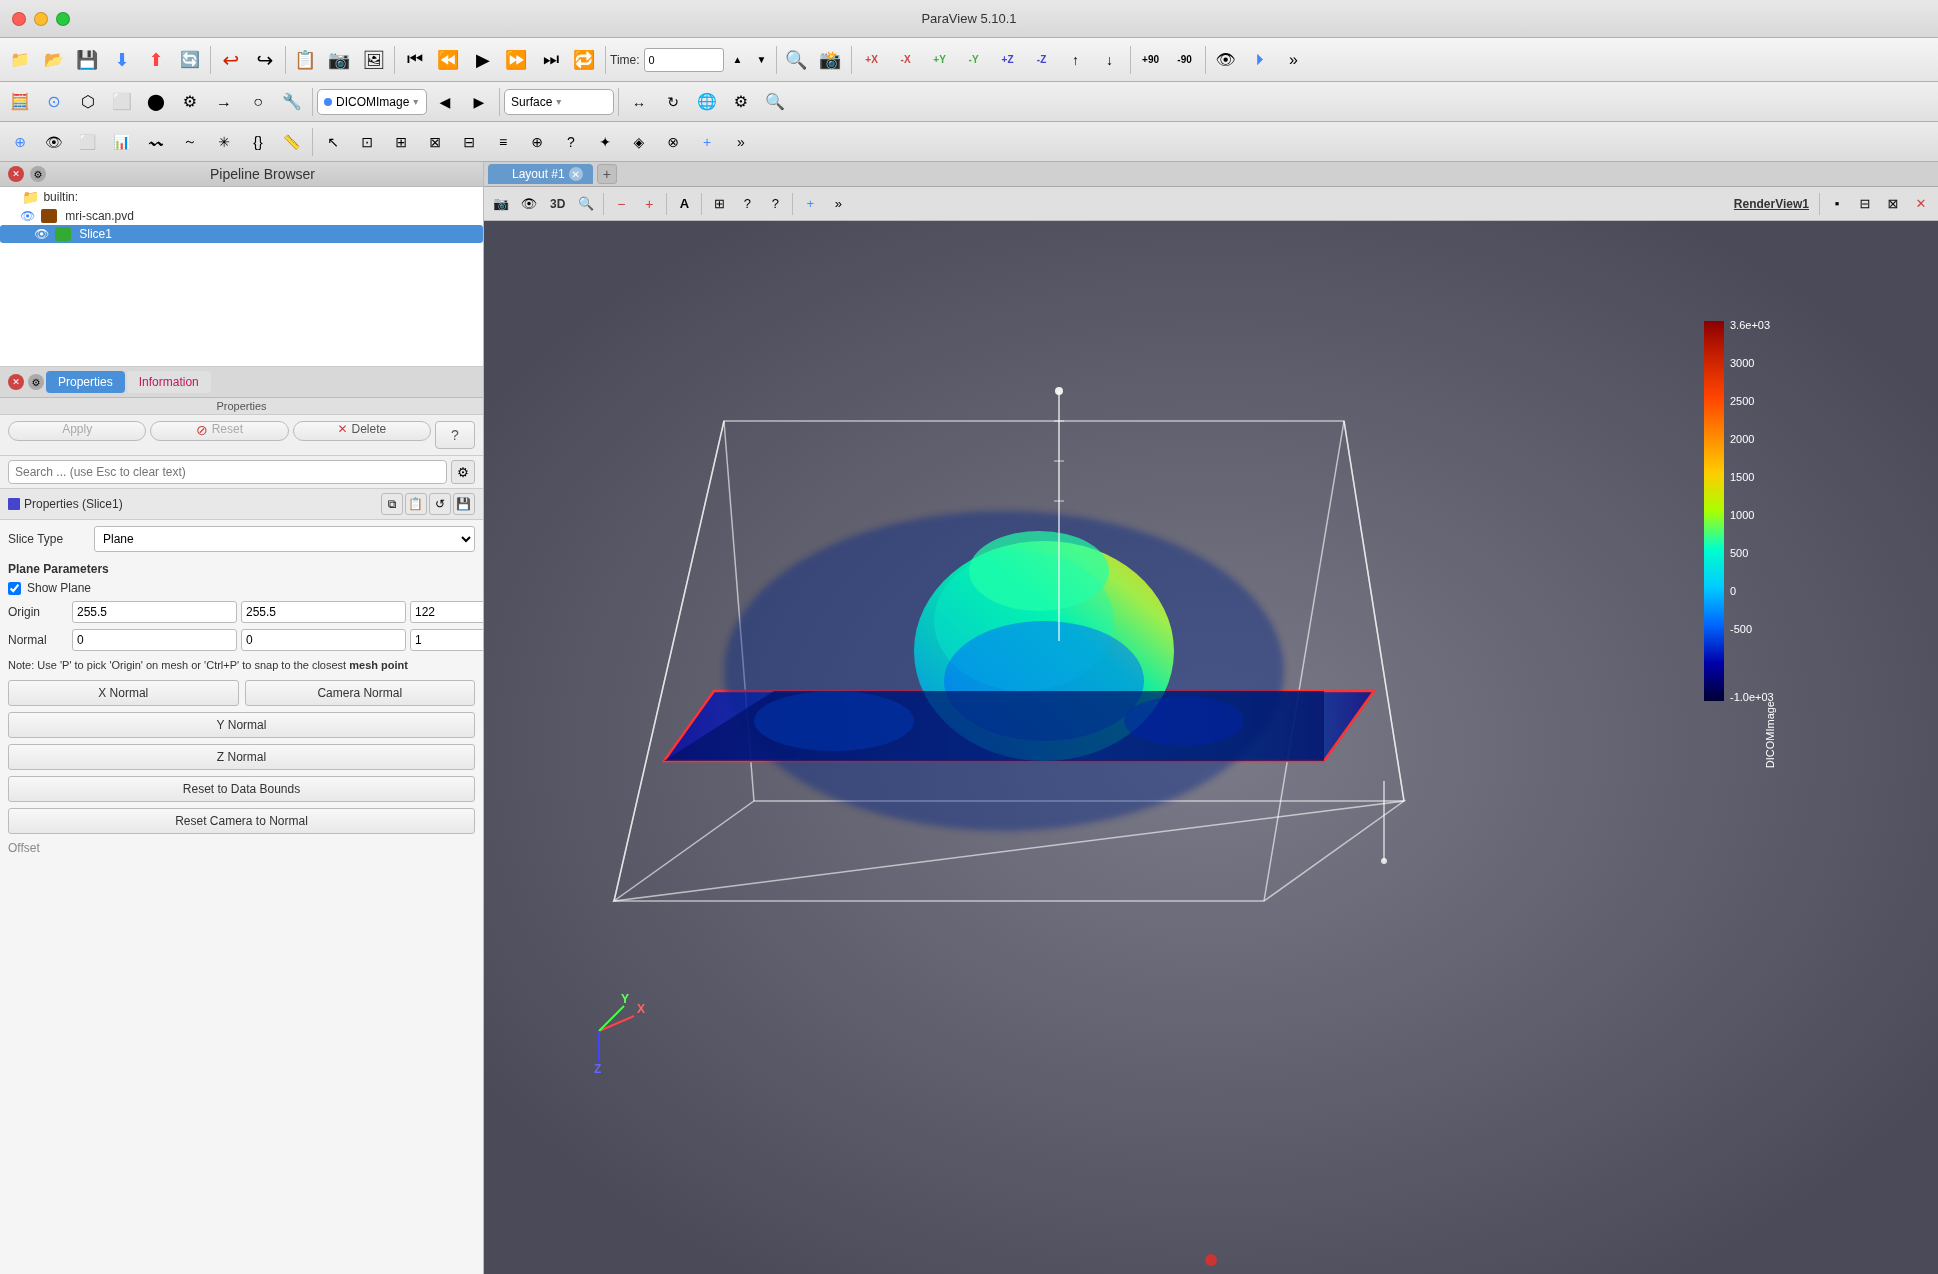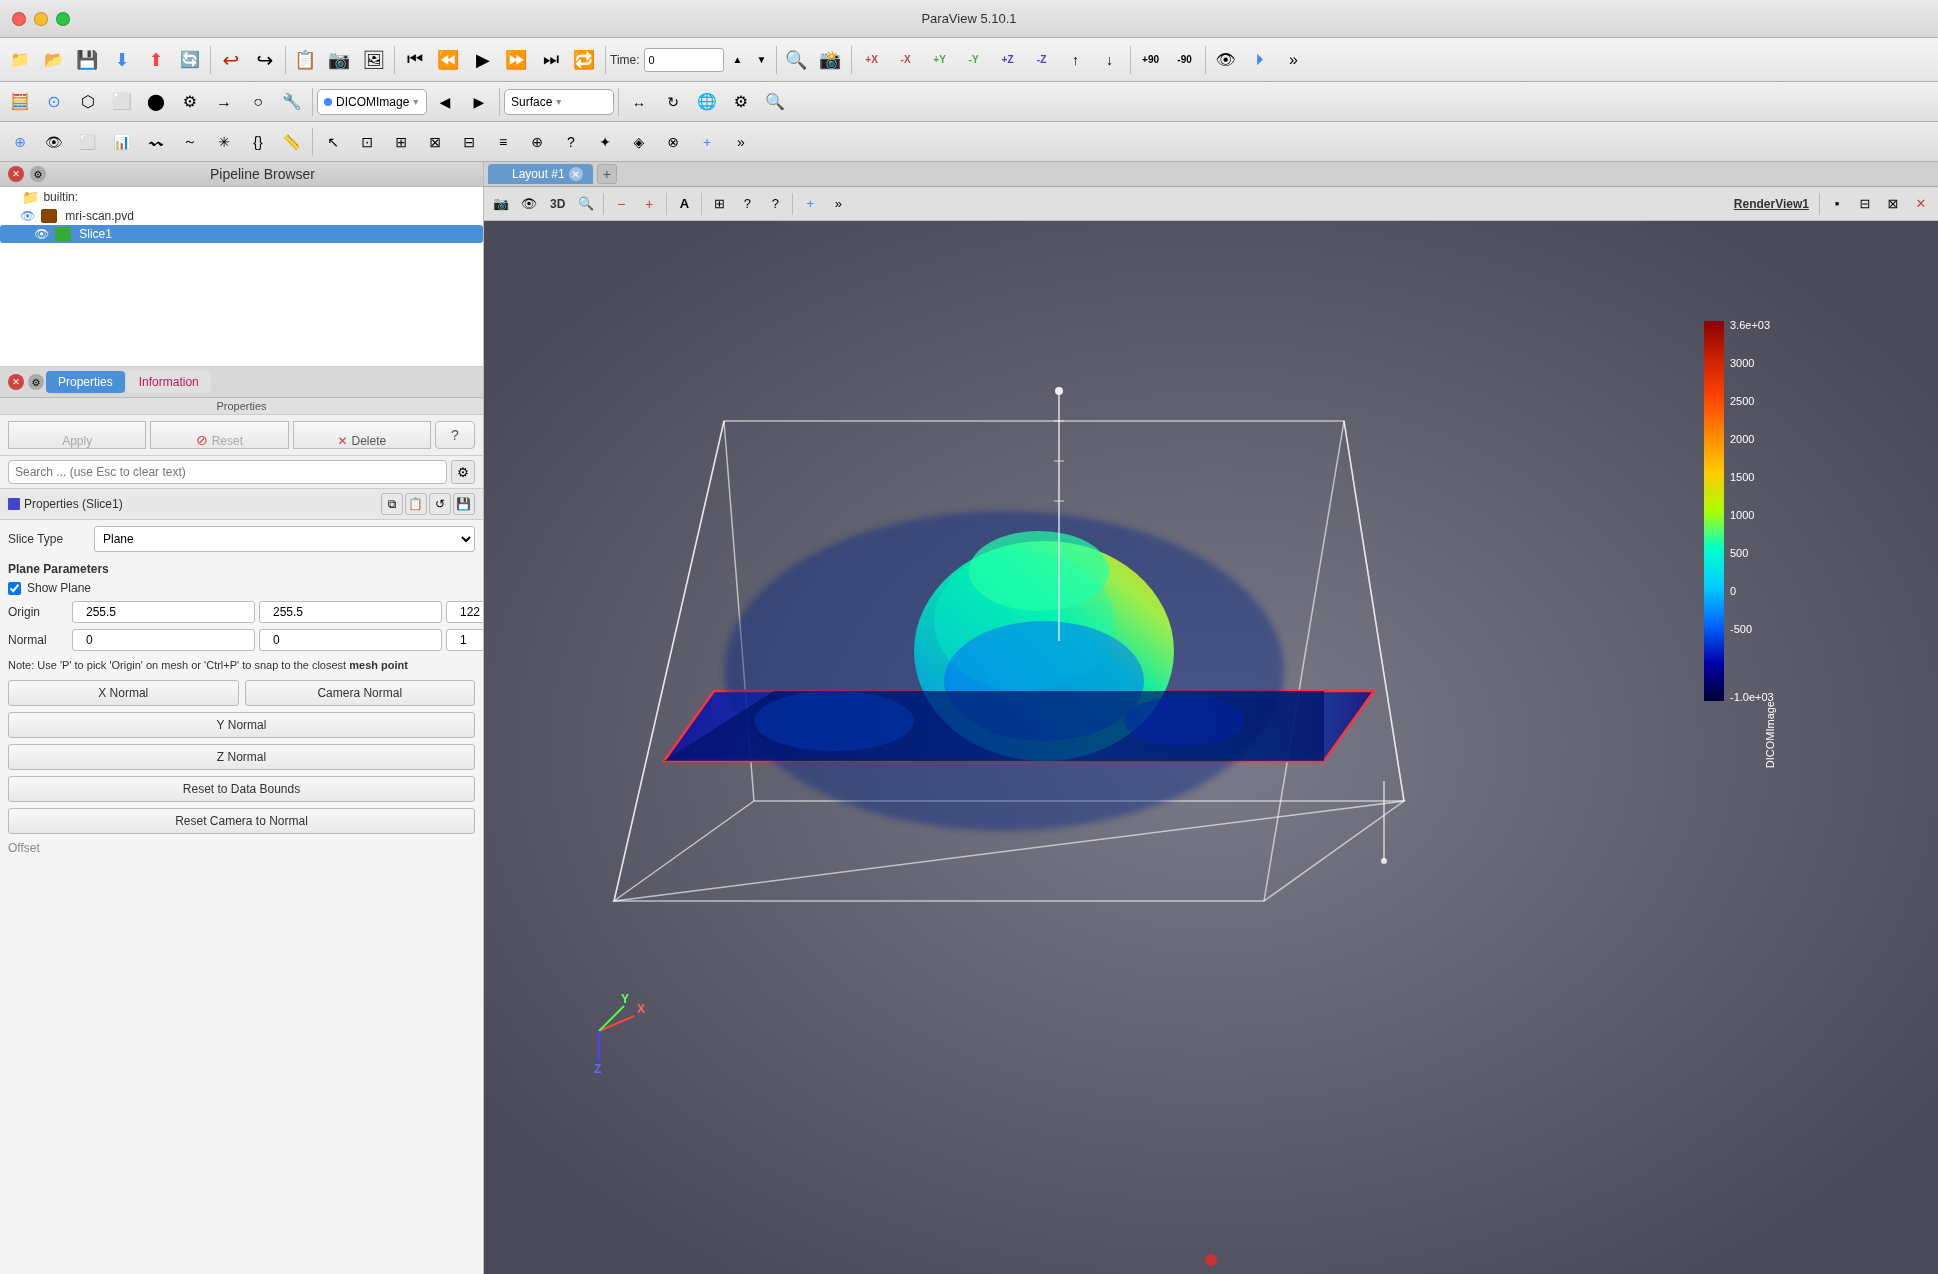--- a/index.html
+++ b/index.html
@@ -41,21 +41,21 @@
     .properties-panel { flex: 1; display: flex; flex-direction: column; overflow: hidden; }
     .props-tabs { display: flex; background: #d8d8d8; border-bottom: 1px solid #bbb; align-items: center; padding: 4px 8px; gap: 2px; }
     .props-tab { padding: 4px 12px; border-radius: 4px; font-size: 12px; cursor: pointer; }
     .props-tab.active { background: #4a90d9; color: white; }
     .props-tab.inactive { background: #e0e0e0; color: #be185d; }
     .props-sub-header { background: #e0e0e0; padding: 2px 8px; font-size: 11px; color: #555; text-align: center; border-bottom: 1px solid #ccc; }
     .panel-close-row { display: flex; align-items: center; gap: 4px; }
 
     
     .action-buttons { display: flex; gap: 4px; padding: 6px 8px; background: #f0f0f0; border-bottom: 1px solid #ccc; }
-    .action-btn { flex: 1; height: 28px; border-radius: 0; border: 1px solid #bbb; background: linear-gradient(to bottom, #f8f8f8, #e8e8e8); font-size: 12px; cursor: pointer; display: flex; align-items: flex-end; justify-content: center; gap: 4px; color: #555; }
+    .action-btn { flex: 1; height: 20px; border-radius: 12px; border: 1px solid #bbb; background: linear-gradient(to bottom, #f8f8f8, #e8e8e8); font-size: 12px; cursor: pointer; display: flex; align-items: flex-start; justify-content: center; gap: 4px; color: #555; }
     .action-btn.disabled { color: #aaa; }
     .action-btn-help { width: 40px; height: 28px; border-radius: 4px; border: 1px solid #bbb; background: linear-gradient(to bottom, #f8f8f8, #e8e8e8); font-size: 14px; cursor: pointer; display: flex; align-items: center; justify-content: center; color: #555; }
 
     
     .search-row { display: flex; align-items: center; padding: 4px 8px; gap: 4px; background: #f0f0f0; border-bottom: 1px solid #ccc; }
     .search-input { flex: 1; height: 24px; border: 1px solid #bbb; border-radius: 4px; padding: 0 6px; font-size: 12px; background: white; }
     .search-settings-btn { width: 24px; height: 24px; border: 1px solid #bbb; border-radius: 3px; background: #e8e8e8; cursor: pointer; display: flex; align-items: center; justify-content: center; }
 
     
     .props-content { flex: 1; overflow-y: auto; padding: 0; background: #f5f5f5; }
@@ -70,21 +70,21 @@
     .form-select { height: 26px; border: 1px solid #bbb; border-radius: 3px; background: white; padding: 0 4px; font-size: 12px; flex: 1; cursor: pointer; }
     .form-select-wrapper { flex: 1; position: relative; }
     .form-select-wrapper select { width: 100%; }
 
     .section-title { font-size: 12px; font-weight: 600; color: #333; padding: 6px 8px 2px 8px; }
     .checkbox-row { display: flex; align-items: center; padding: 3px 8px; gap: 6px; }
     .checkbox-label { font-size: 12px; color: #333; }
 
     .origin-row { display: flex; align-items: center; padding: 3px 8px; gap: 4px; }
     .origin-label { font-size: 12px; color: #333; min-width: 60px; }
-    .origin-input { height: 22px; border: 1px solid #bbb; border-radius: 3px; background: white; padding: 0 13px; font-size: 12px; flex: 1; }
+    .origin-input { height: 22px; border: 1px solid #bbb; border-radius: 3px; background: white; padding: 0 4px; font-size: 12px; flex: 1; }
 
     .note-text { font-size: 11px; color: #333; padding: 4px 8px; line-height: 1.4; background: #f5f5f5; }
     .note-bold { font-weight: 700; }
 
     .normal-btn-row { display: flex; padding: 3px 8px; gap: 6px; }
     .normal-btn { flex: 1; height: 26px; border: 1px solid #bbb; border-radius: 3px; background: linear-gradient(to bottom, #f8f8f8, #e8e8e8); font-size: 12px; cursor: pointer; color: #333; }
     .full-btn-row { padding: 3px 8px; }
     .full-btn { width: 100%; height: 26px; border: 1px solid #bbb; border-radius: 3px; background: linear-gradient(to bottom, #f8f8f8, #e8e8e8); font-size: 12px; cursor: pointer; color: #333; }
 
     

